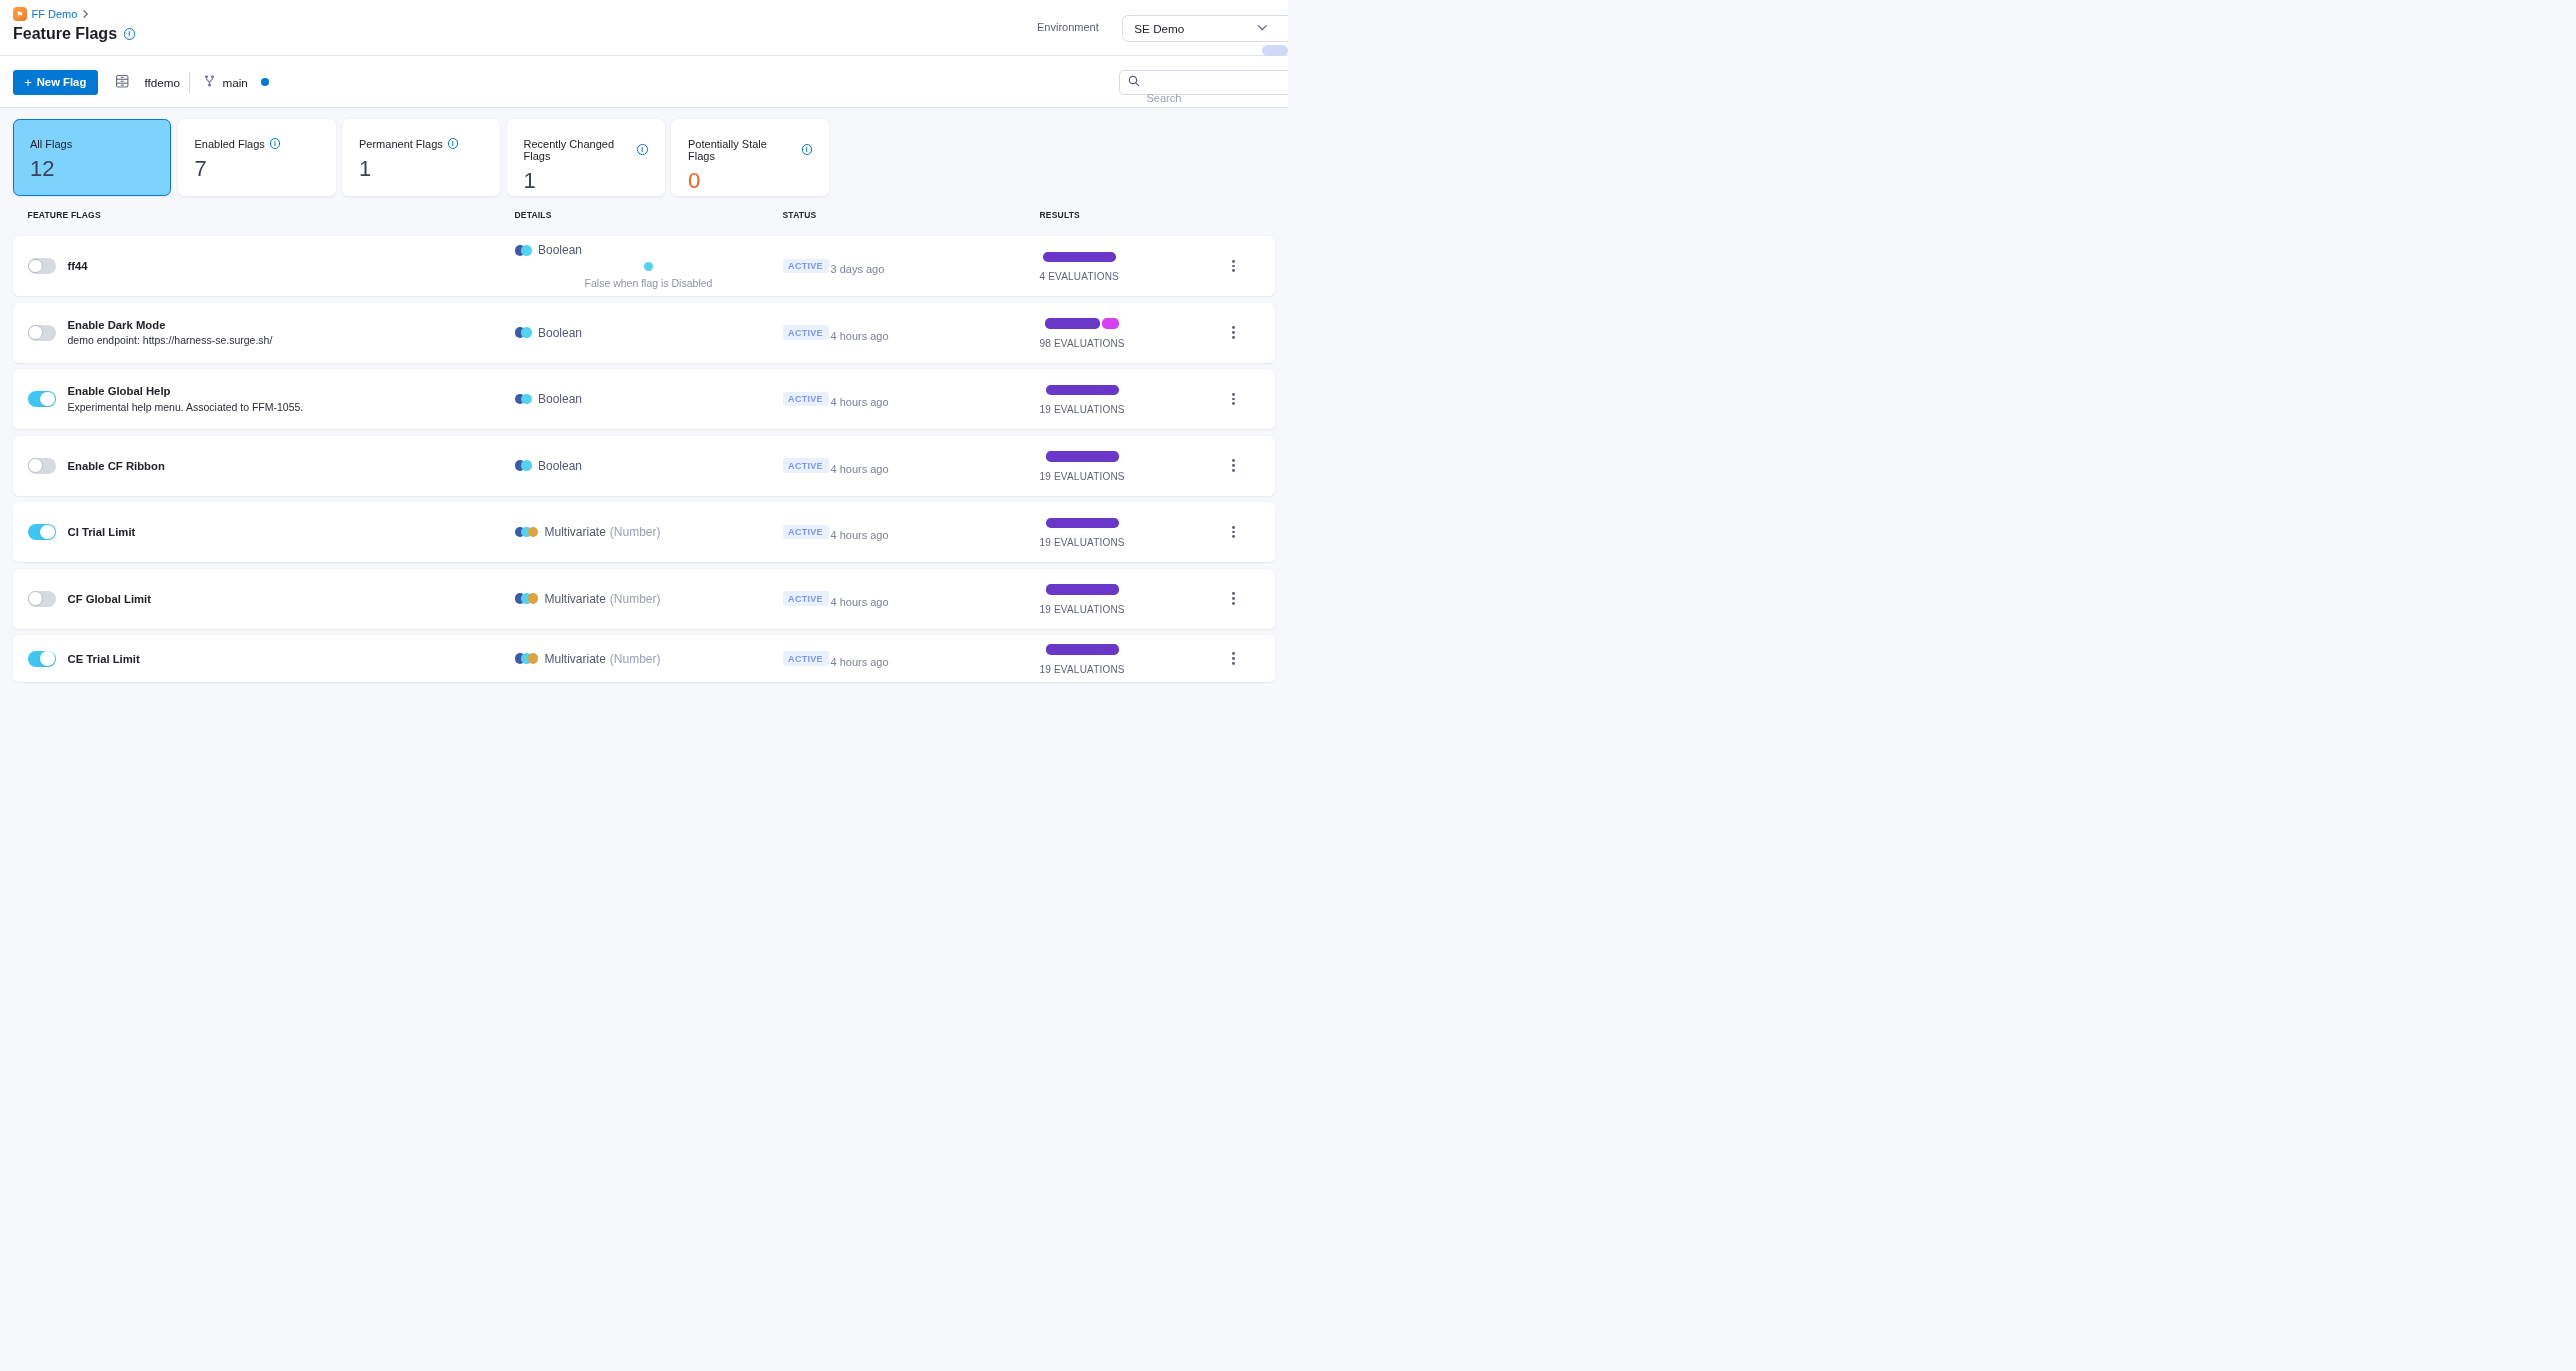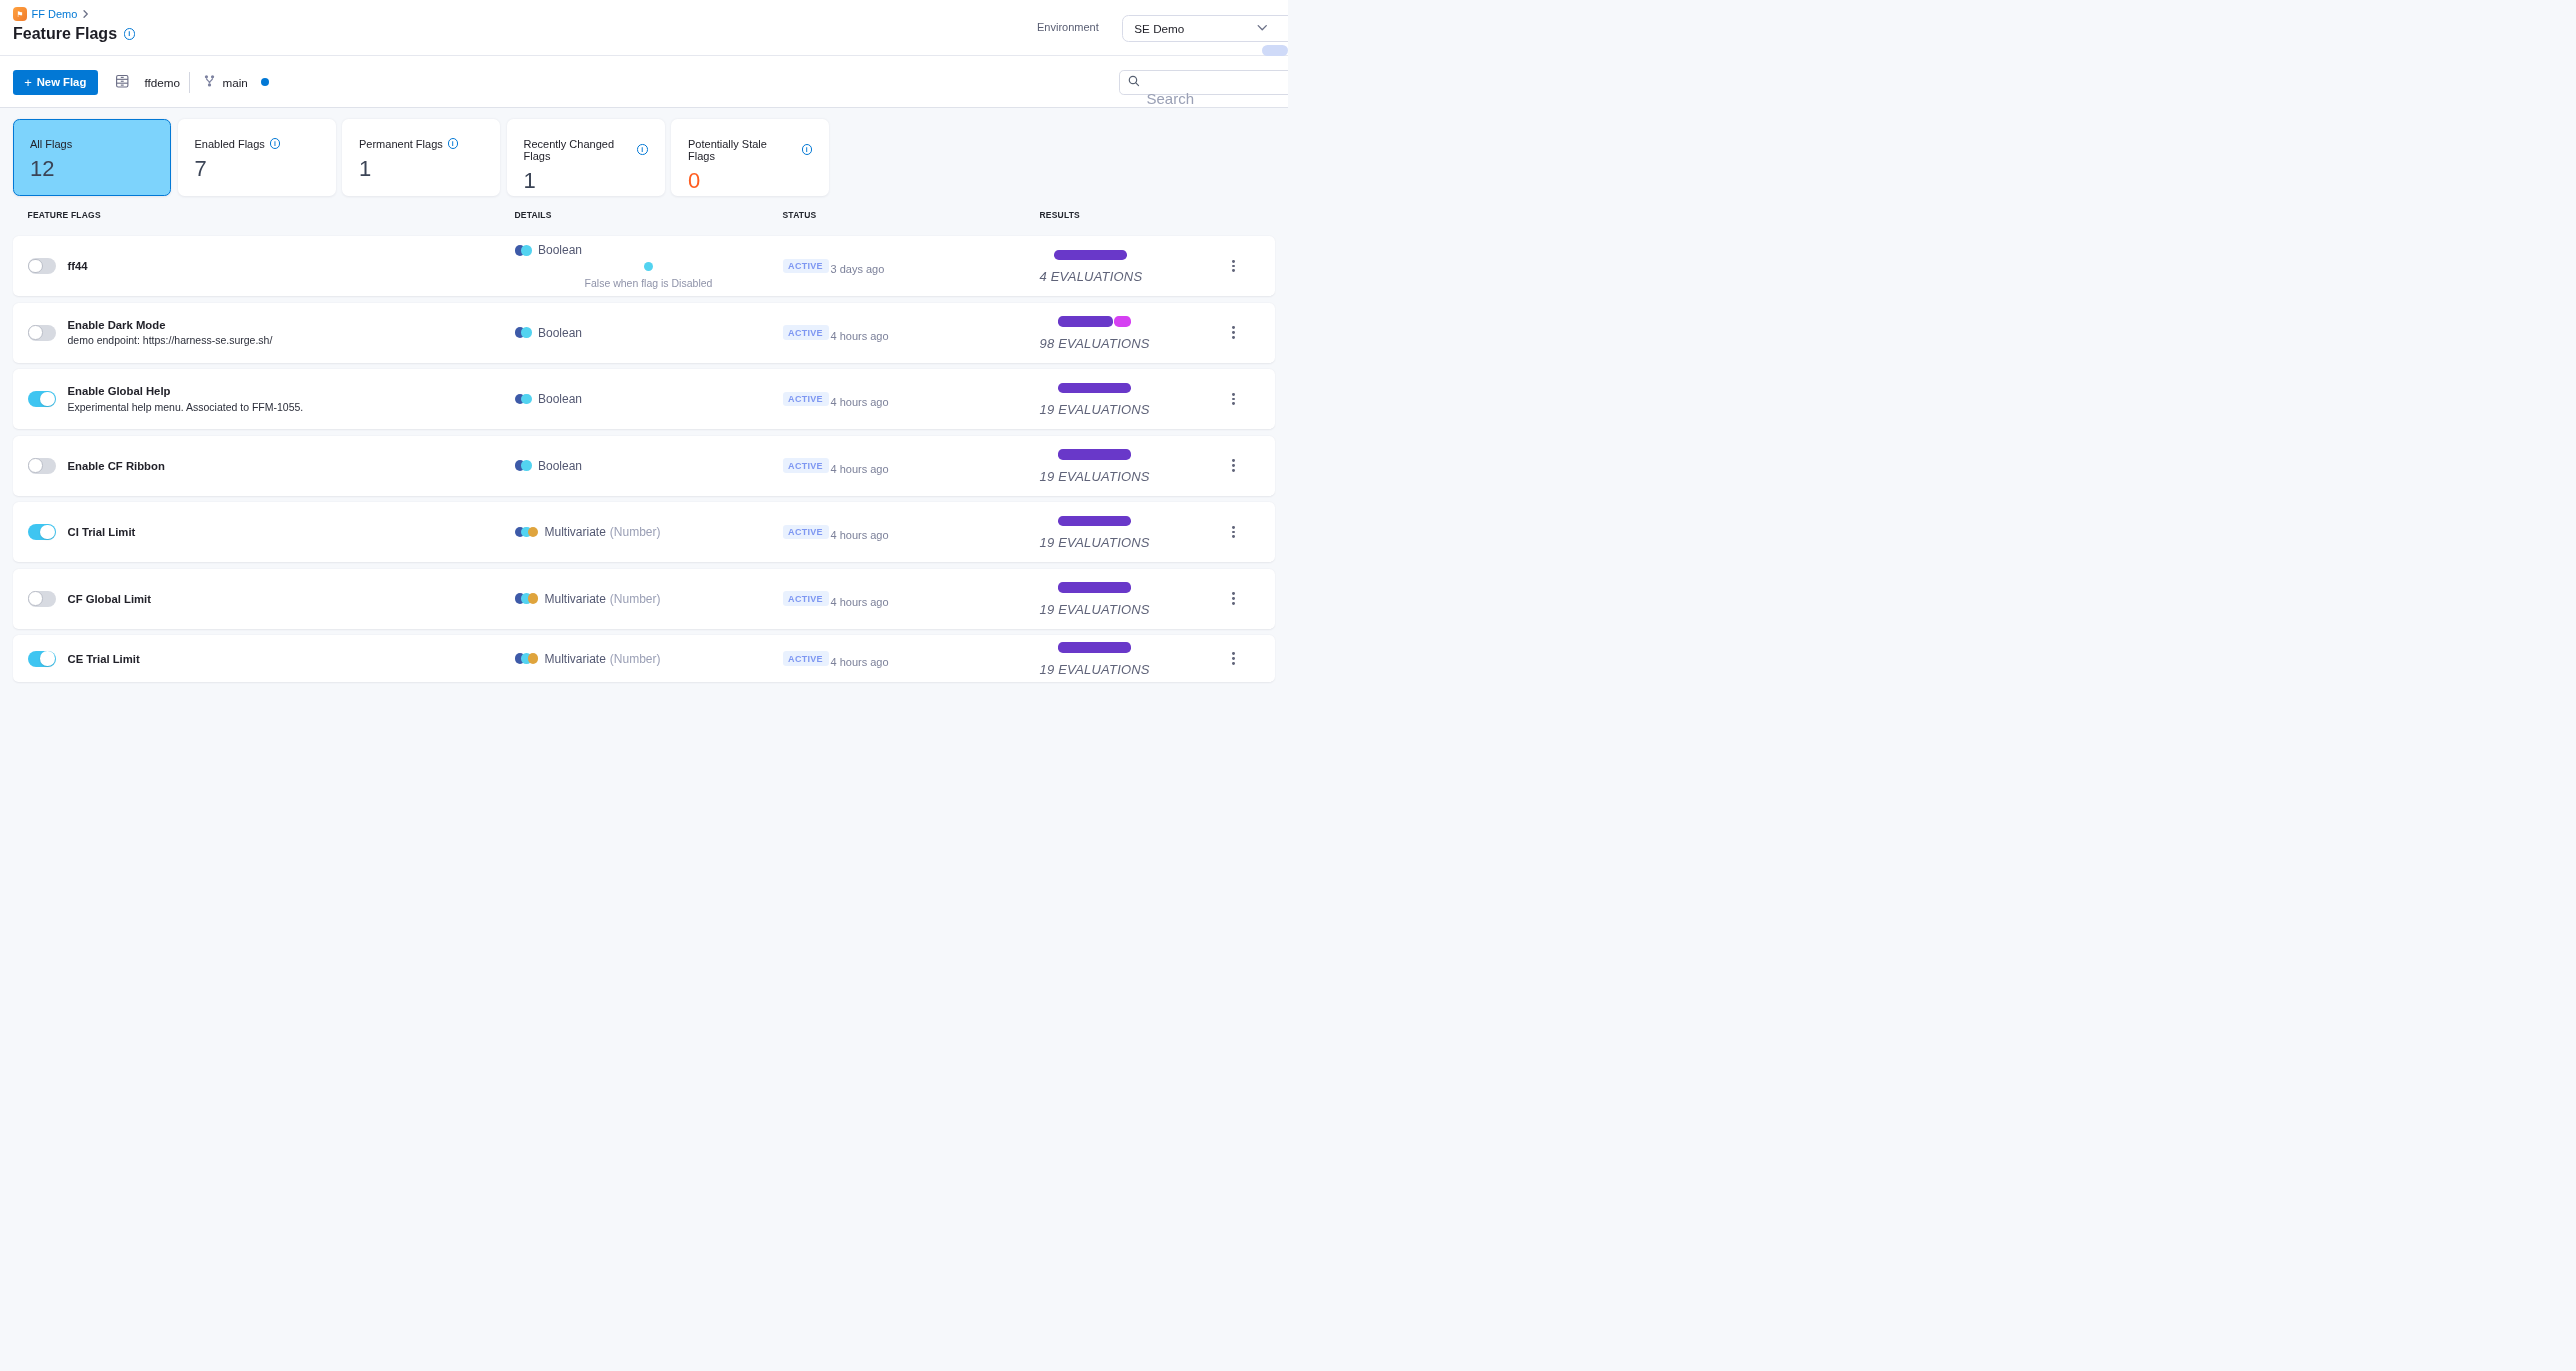--- a/index.html
+++ b/index.html
@@ -27,21 +27,21 @@
   .scroll-pill { position:absolute; right:0px; top:45px; width:26px; height:11.3px; border-radius:5.6px; background:#cfdaf8; }
   
   .toolbar { position:relative; height:52px; background:#fff; border-bottom:0.8px solid #dfe2ea; }
   .btn-new-flag { position:absolute; left:13px; top:13.7px; height:25px; background:#0278d5; color:#fff; border:none; border-radius:3.2px; padding:0 11.3px; font-size:11.3px; font-weight:700; font-family:inherit; display:flex; align-items:center; gap:4.8px; cursor:pointer; }
   .btn-new-flag .plus { font-size:13px; font-weight:400; }
   .repo-group { position:absolute; left:115px; top:0; height:52px; display:flex; align-items:center; gap:15px; font-size:11.7px; color:#22222a; cursor:pointer; }
   .vdiv { position:absolute; left:189px; top:16px; width:0.8px; height:21px; background:#d3d6e0; }
   .branch-group { position:absolute; left:203px; top:0; height:52px; display:flex; align-items:center; gap:6.5px; font-size:11.7px; cursor:pointer; }
   .branch-dot { width:8px; height:8px; border-radius:50%; background:#0278d5; margin-left:6.5px; }
   .search-box { position:absolute; left:1119px; top:13.7px; width:194px; height:25px; border:0.8px solid #d8dbe6; border-radius:4.8px; background:#fff; display:flex; align-items:center; padding:0 8px; gap:6.5px; }
-  .search-box input { border:none; outline:none; flex:1; font-size:15px; font-family:inherit; color:#33364a; background:transparent;margin-top:32px; }
+  .search-box input { border:none; outline:none; flex:1; font-size:11px; font-family:inherit; color:#33364a; background:transparent;margin-top:32px; }
   .search-box input::placeholder { color:#9aa0b5; }
   
   .content { padding:0 13px; }
   .stats { display:flex; gap:6.5px; margin-top:10.5px; }
   .stat-card { width:158px; height:77px; background:#fff; border-radius:6.5px; box-shadow:0 0.8px 2.4px rgba(35,36,58,.08); padding:18px 16px 0 16px; cursor:pointer; border:0.8px solid transparent; }
   .stat-card.selected { background:#7dd3fc; border:1.2px solid #0278d5; }
   .stat-label-row { display:flex; align-items:center; gap:4.8px; font-size:11px; color:#22222a; }
   .stat-value { margin-top:6.5px; font-size:22px; font-weight:500; color:#3b4456; }
   .stat-value.orange { color:#ff5c1f; }
   
@@ -72,21 +72,21 @@
   .type-suffix { font-size:12px; color:#9ba0b6; margin-left:4px; }
   .note-line { display:flex; align-items:center; gap:5.6px;flex-direction:column; }
   .note-dot { width:9px; height:9px; border-radius:50%; background:#53d3f0; flex:0 0 auto; }
   .note-text { font-size:10.5px; color:#8f93a9; }
   .status-col { display:flex; align-items:center; gap:2px; }
   .badge { font-size:9px; font-weight:700; letter-spacing:0.3px; color:#7e97f2; background:#e9f1fe; border-radius:3.2px; padding:2.4px 5.6px; }
   .time { font-size:11px; color:#7c819a;margin-top:6px; }
   .results-col .res { display:inline-flex; flex-direction:column; align-items:center; }
   .bars { display:flex; gap:1.6px; }
   .bars span { height:10.5px; border-radius:4.8px; display:inline-block; }
-  .evals { margin-top:9px; font-size:13px; letter-spacing:0.2px; color:#5f6379;font-style:italic; }
+  .evals { margin-top:9px; font-size:10px; letter-spacing:0.2px; color:#5f6379; }
   .menu-col { display:flex; }
   .kebab { margin-left:1.6px; padding:3.2px 4.8px; cursor:pointer; display:flex; flex-direction:column; gap:2px; }
   .kebab i { width:2.8px; height:2.8px; border-radius:50%; background:#61657a; }
 </style>
 </head>
 <body>
 
 <header class="top-header">
   <div class="breadcrumb">
     <span class="logo-badge">⚑</span>

